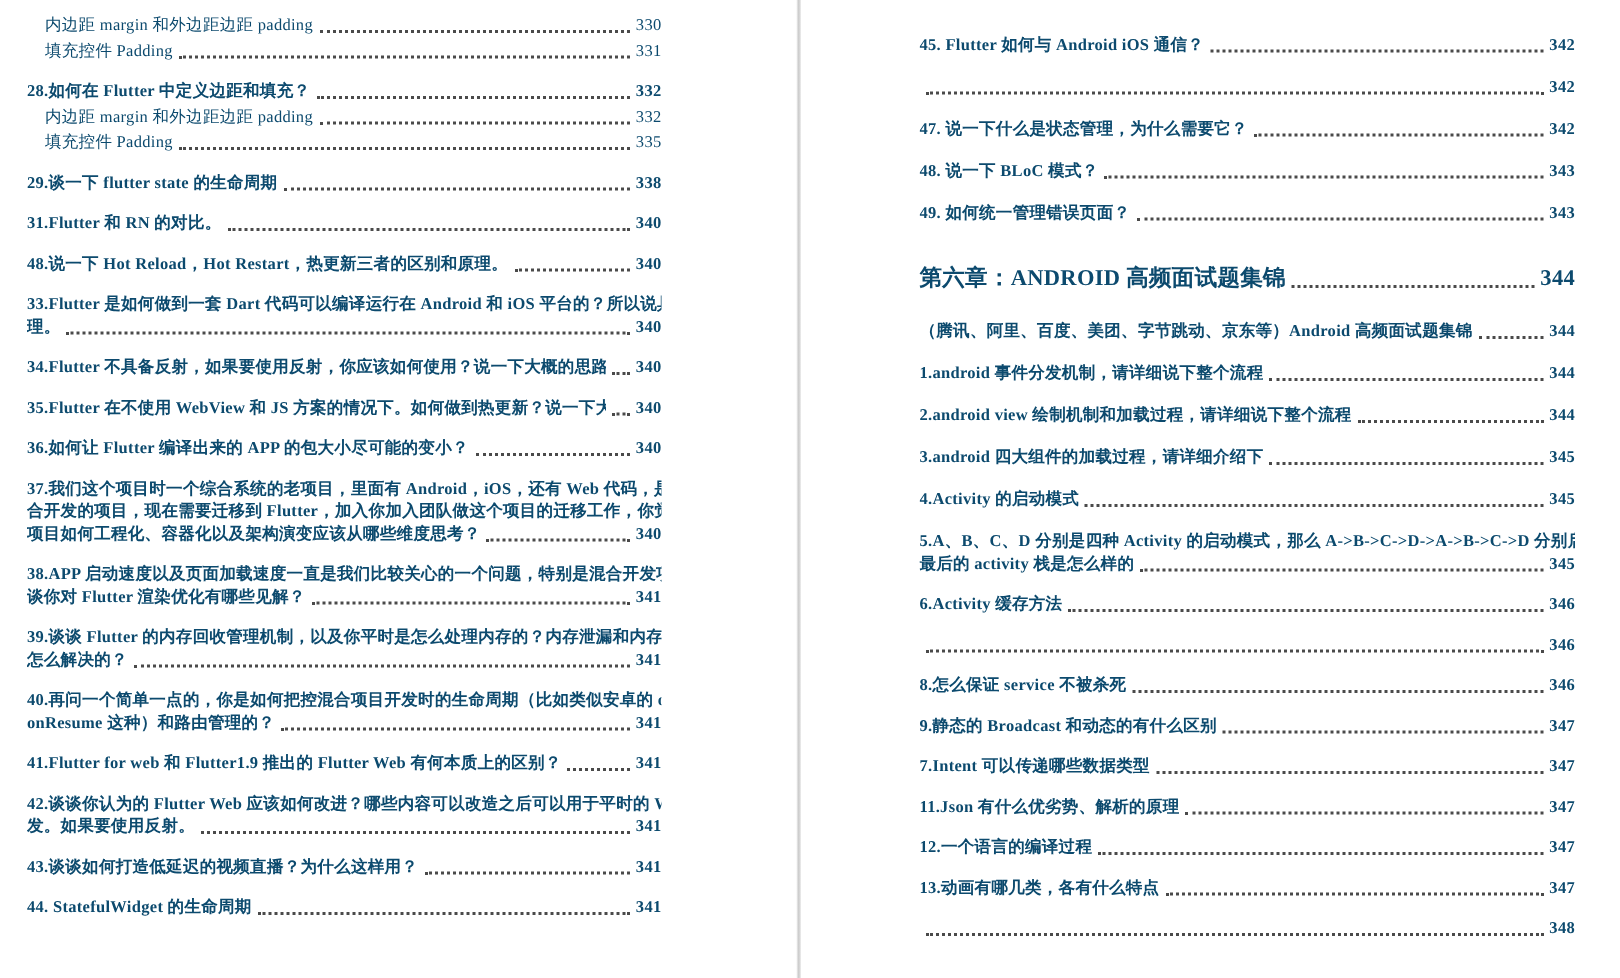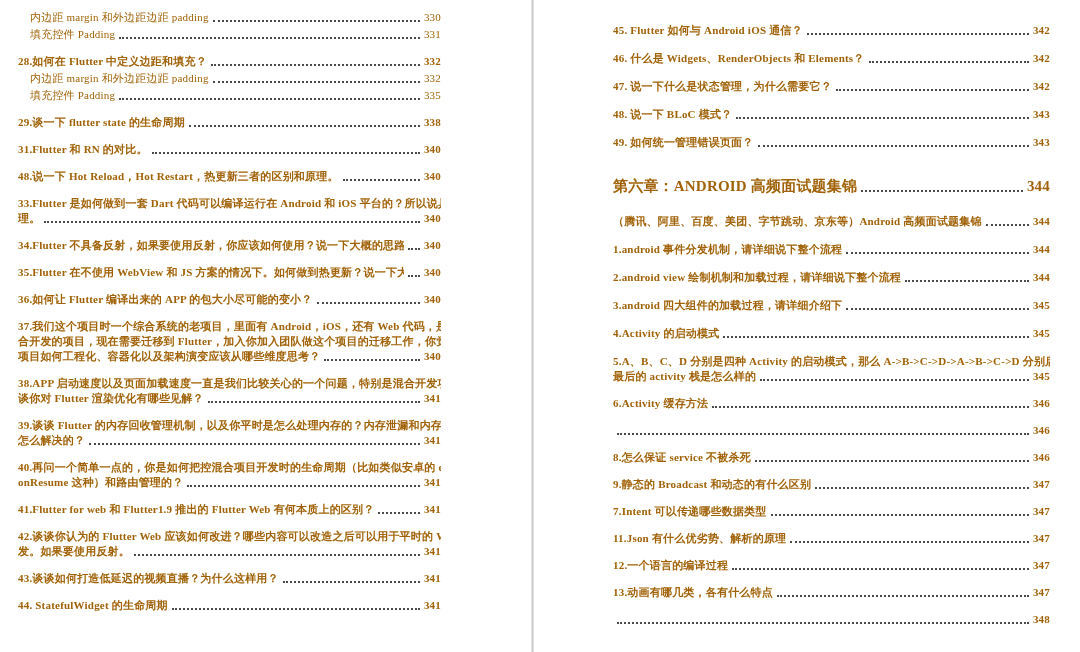--- a/index.html
+++ b/index.html
@@ -7,21 +7,21 @@
     padding: 0;
     background: #ffffff;
   }
   .spread {
     width: 1080px;
     height: 652px;
     display: flex;
     background: #ffffff;
     overflow: hidden;
     font-family: "Liberation Serif", "DejaVu Serif", serif;
-    color: #a16207;
+    color: #0c4a6e;
   }
   .page {
     box-sizing: border-box;
     background: #ffffff;
     height: 652px;
     overflow: hidden;
   }
   .page-left {
     width: 531px;
     padding: 8px 90px 0 18px;
@@ -233,21 +233,20 @@
   <div class="page page-right">
       <div class="entry item">
         <div class="lastline">
           <span class="txt">45. Flutter 如何与 Android iOS 通信？</span>
           <span class="leader"></span>
           <span class="pg">342</span>
         </div>
       </div>
       <div class="entry item">
         <div class="lastline">
-          <span class="txt">46. 什么是 Widgets、RenderObjects 和 Elements？</span>
           <span class="leader"></span>
           <span class="pg">342</span>
         </div>
       </div>
       <div class="entry item">
         <div class="lastline">
           <span class="txt">47. 说一下什么是状态管理，为什么需要它？</span>
           <span class="leader"></span>
           <span class="pg">342</span>
         </div>

